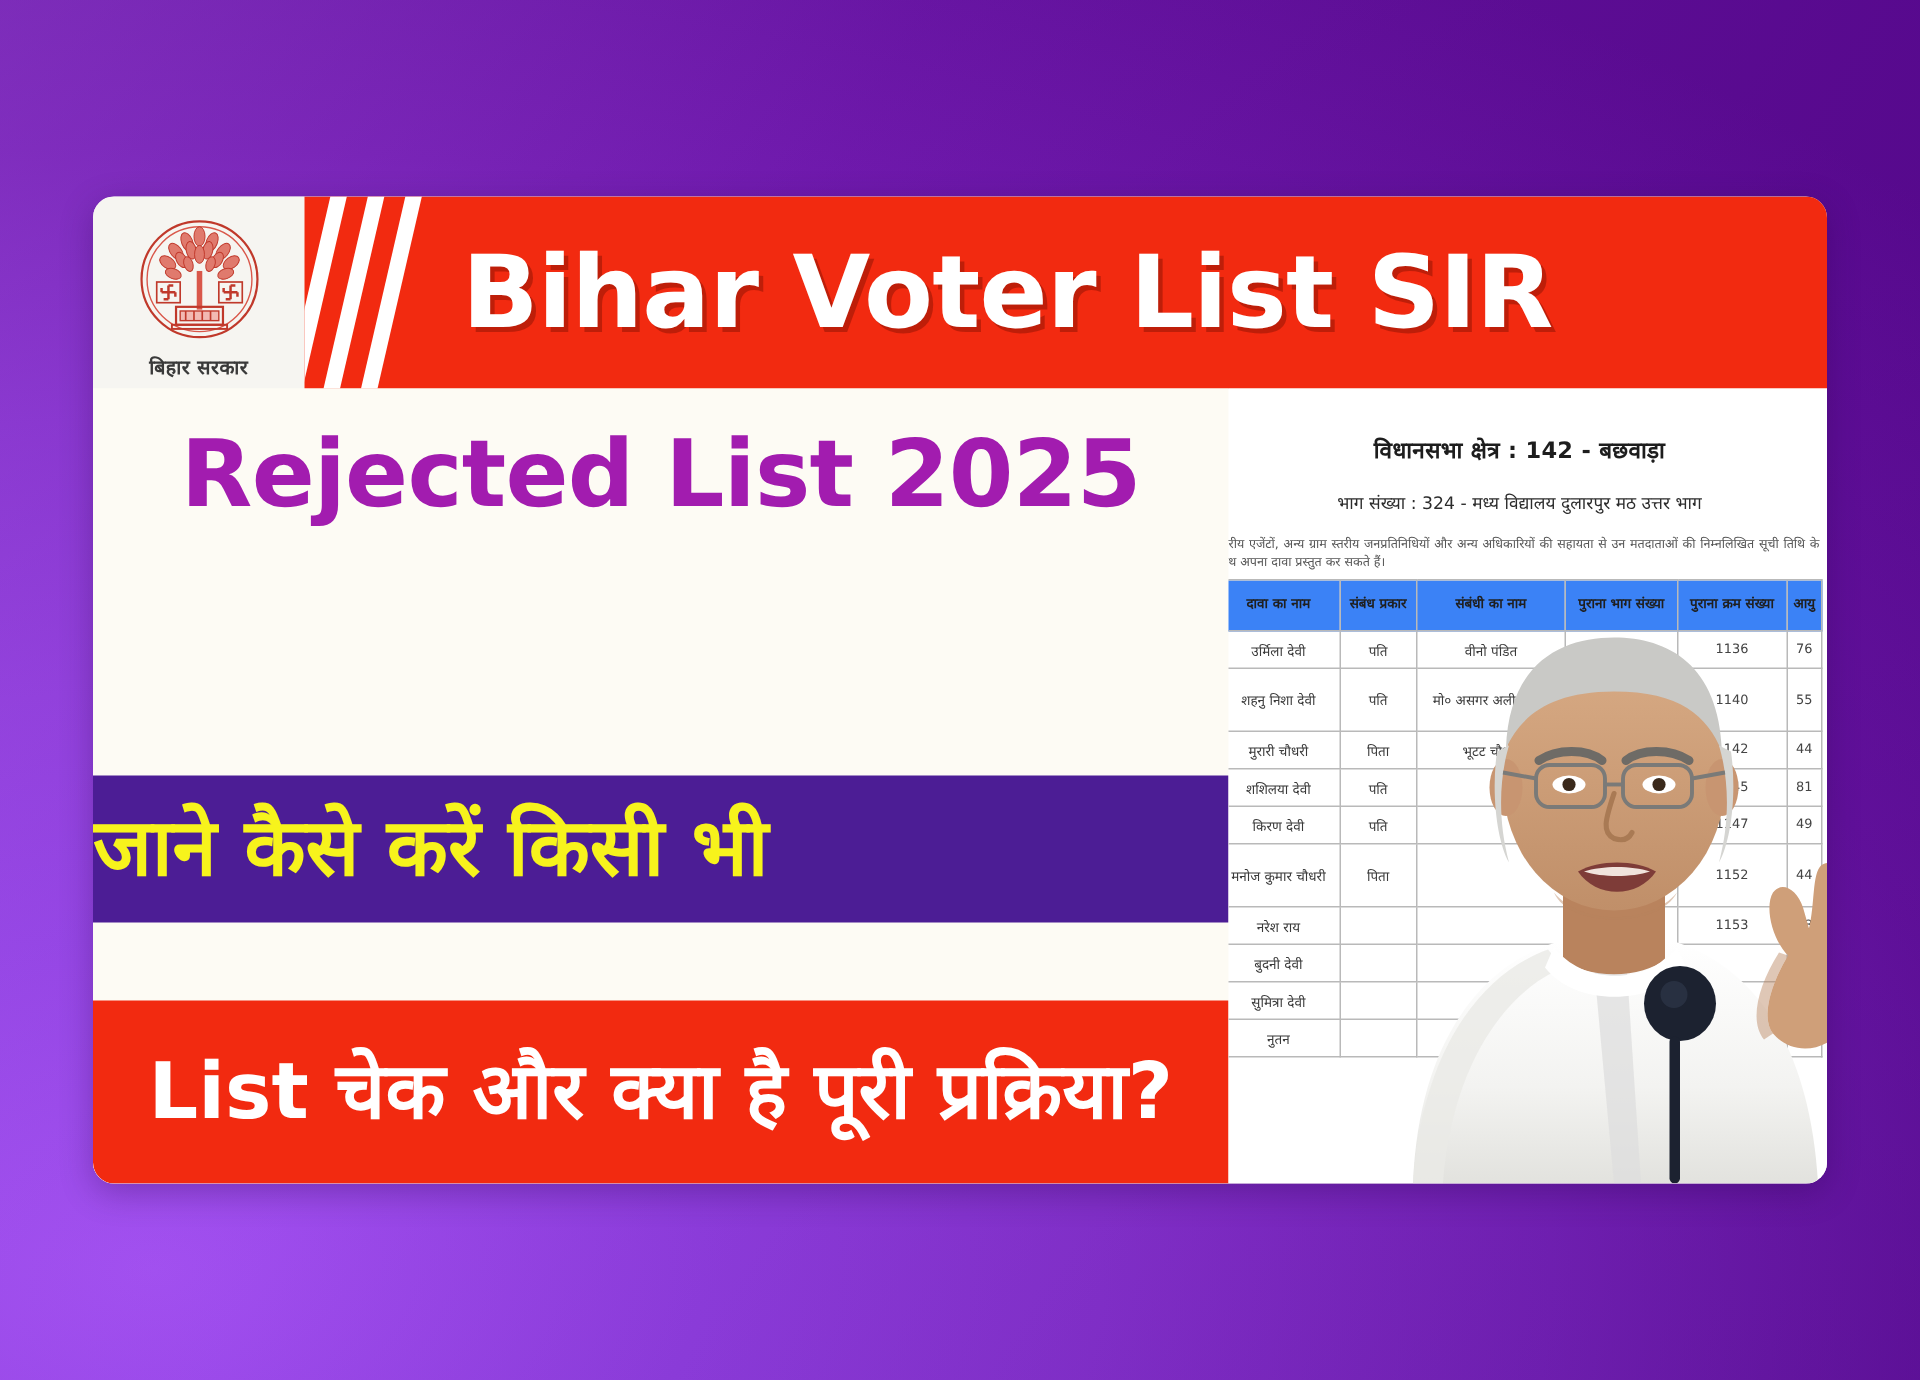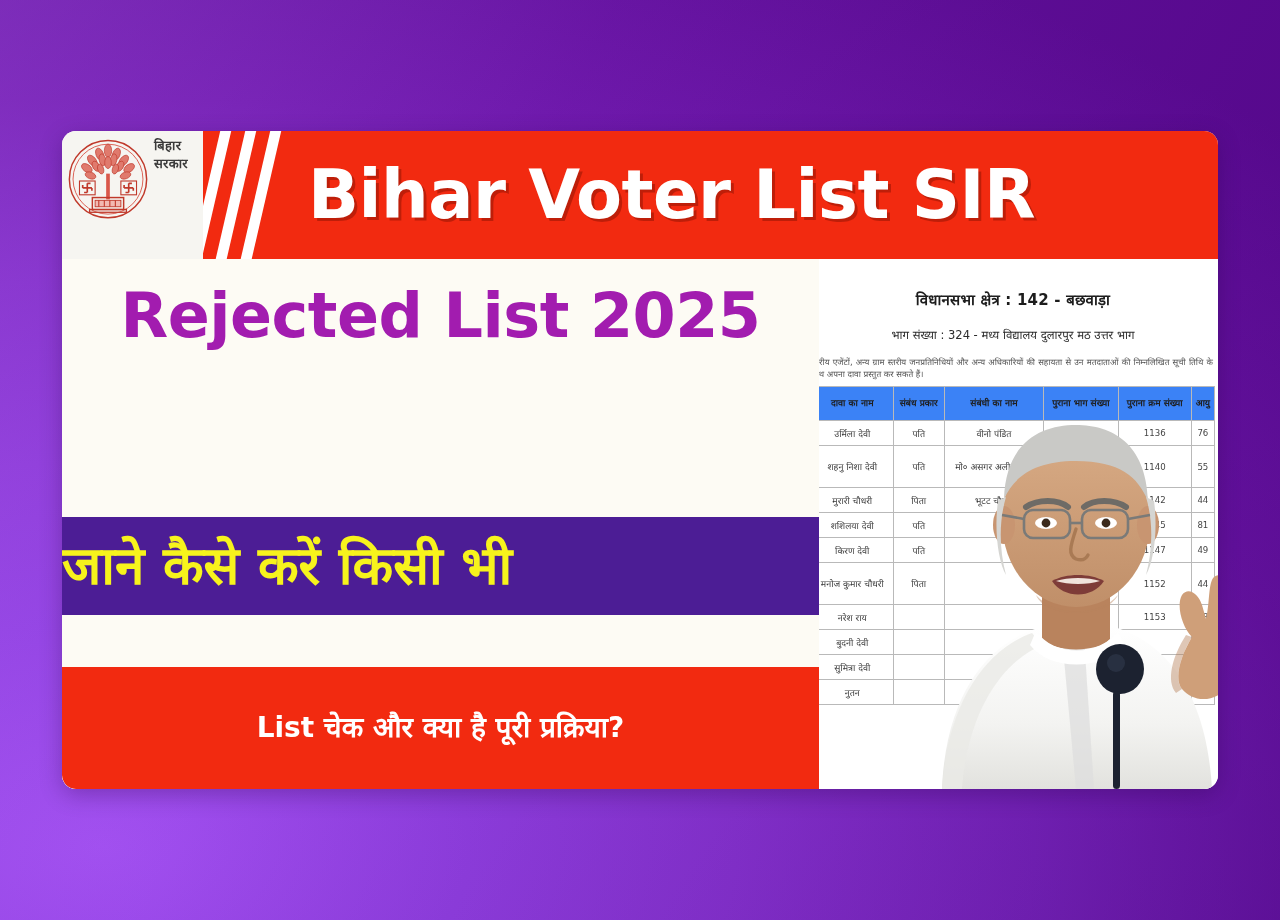--- a/index.html
+++ b/index.html
@@ -27,22 +27,22 @@
   }
 
   
   .header{
     position:absolute; left:0; top:0; width:100%; height:128px;
     display:flex; align-items:stretch;
   }
   .emblem-box{
     width:141px; flex:0 0 141px;
     background:#f6f5f1;
-    display:flex; flex-direction:row;
-    justify-content:center;
+    display:flex; flex-direction:column;
+    align-items:center; justify-content:center;
     padding-top:4px;
   }
   .emblem-svg{ display:block; }
   .emblem-caption{
     font-family:"DejaVu Sans", sans-serif;
     font-size:13px; font-weight:700; color:#3a3a3a;
     letter-spacing:.3px; margin-top:1px;
   }
   .title-band{
     flex:1 1 auto; position:relative;
@@ -99,21 +99,21 @@
     color:#15931c; white-space:nowrap;
   }
   .band-red{
     position:absolute; left:0; bottom:0; width:100%; height:122px;
     background:#f22a10;
     display:flex; align-items:center; justify-content:center;
     border-bottom-left-radius:14px;
   }
   .band-red span{
     font-family:"DejaVu Sans", sans-serif;
-    font-weight:700; font-size:28px; line-height:1.2;
+    font-weight:700; font-size:52px; line-height:1.2;
     color:#ffffff; white-space:nowrap;
   }
 
   
   .doc-panel{
     position:absolute; right:0; top:128px; width:399px; bottom:0;
     background:#ffffff; overflow:hidden;
   }
   .doc-inner{
     position:absolute; left:-16px; top:0; width:420px;

